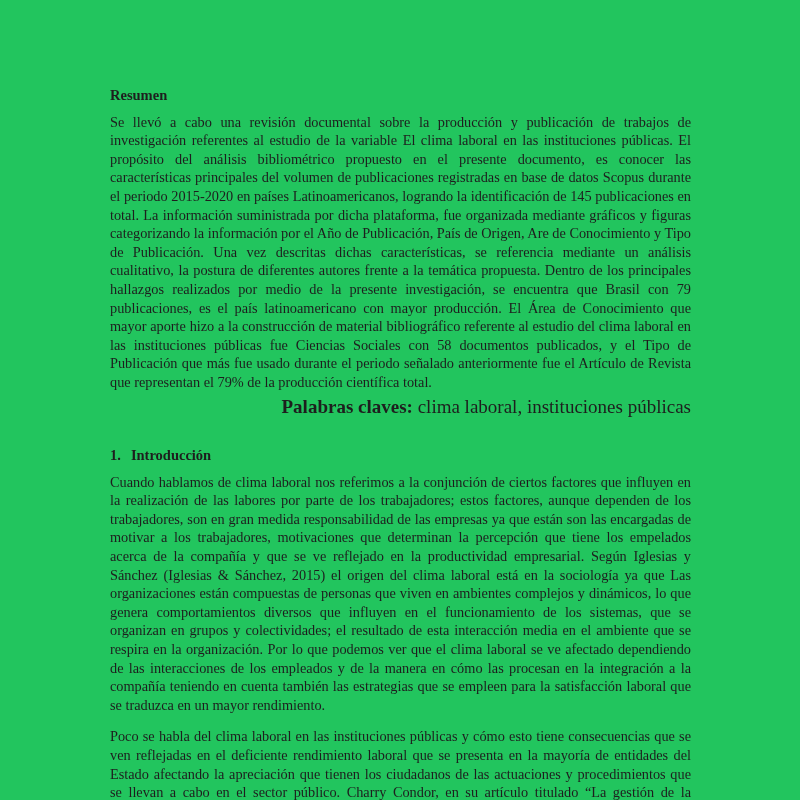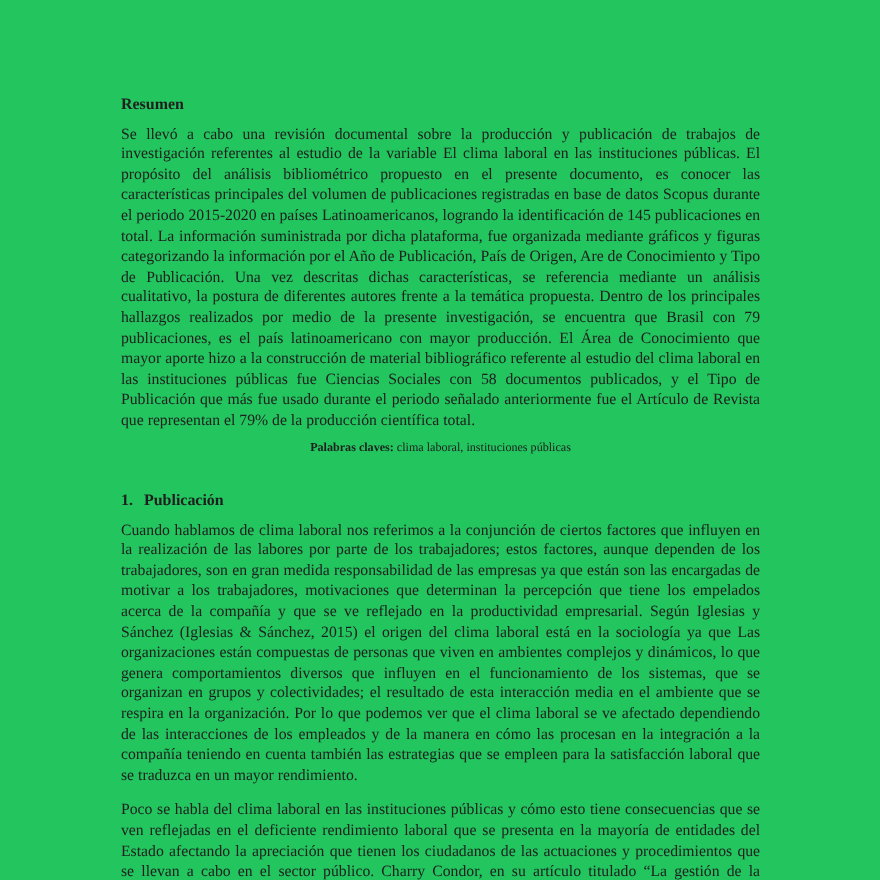--- a/index.html
+++ b/index.html
@@ -32,23 +32,23 @@
   .para {
     font-size: 14.3px;
     line-height: 18.6px;
     text-align: justify;
     margin: 0 0 13px 0;
   }
   .para.abstract {
     margin-bottom: 6px;
   }
   .keywords-line {
-    font-size: 11px;
+    font-size: 19px;
     line-height: 18.6px;
-    text-align: center;
+    text-align: right;
     margin: 0;
   }
   .keywords-line .kw-label {
     font-weight: bold;
   }
   .section-heading {
     font-size: 14.5px;
     line-height: 18.6px;
     font-weight: bold;
     margin: 30px 0 8px 0;
@@ -64,20 +64,20 @@
 
 <div class="page">
   <div class="content">
 
     <h2 class="heading">Resumen</h2>
 
     <p class="para abstract">Se llevó a cabo una revisión documental sobre la producción y publicación de trabajos de investigación referentes al estudio de la variable El clima laboral en las instituciones públicas. El propósito del análisis bibliométrico propuesto en el presente documento, es conocer las características principales del volumen de publicaciones registradas en base de datos Scopus durante el periodo 2015-2020 en países Latinoamericanos, logrando la identificación de 145 publicaciones en total. La información suministrada por dicha plataforma, fue organizada mediante gráficos y figuras categorizando la información por el Año de Publicación, País de Origen, Are de Conocimiento y Tipo de Publicación. Una vez descritas dichas características, se referencia mediante un análisis cualitativo, la postura de diferentes autores frente a la temática propuesta. Dentro de los principales hallazgos realizados por medio de la presente investigación, se encuentra que Brasil con 79 publicaciones, es el país latinoamericano con mayor producción. El Área de Conocimiento que mayor aporte hizo a la construcción de material bibliográfico referente al estudio del clima laboral en las instituciones públicas fue Ciencias Sociales con 58 documentos publicados, y el Tipo de Publicación que más fue usado durante el periodo señalado anteriormente fue el Artículo de Revista que representan el 79% de la producción científica total.</p>
 
     <p class="keywords-line"><span class="kw-label">Palabras claves:</span><span> clima laboral, instituciones públicas</span></p>
 
-    <h2 class="section-heading"><span class="sec-num">1.</span><span>Publicación</span></h2>
+    <h2 class="section-heading"><span class="sec-num">1.</span><span>Introducción</span></h2>
 
     <p class="para">Cuando hablamos de clima laboral nos referimos a la conjunción de ciertos factores que influyen en la realización de las labores por parte de los trabajadores; estos factores, aunque dependen de los trabajadores, son en gran medida responsabilidad de las empresas ya que están son las encargadas de motivar a los trabajadores, motivaciones que determinan la percepción que tiene los empelados acerca de la compañía y que se ve reflejado en la productividad empresarial. Según Iglesias y Sánchez (Iglesias &amp; Sánchez, 2015) el origen del clima laboral está en la sociología ya que Las organizaciones están compuestas de personas que viven en ambientes complejos y dinámicos, lo que genera comportamientos diversos que influyen en el funcionamiento de los sistemas, que se organizan en grupos y colectividades; el resultado de esta interacción media en el ambiente que se respira en la organización. Por lo que podemos ver que el clima laboral se ve afectado dependiendo de las interacciones de los empleados y de la manera en cómo las procesan en la integración a la compañía teniendo en cuenta también las estrategias que se empleen para la satisfacción laboral que se traduzca en un mayor rendimiento.</p>
 
     <p class="para">Poco se habla del clima laboral en las instituciones públicas y cómo esto tiene consecuencias que se ven reflejadas en el deficiente rendimiento laboral que se presenta en la mayoría de entidades del Estado afectando la apreciación que tienen los ciudadanos de las actuaciones y procedimientos que se llevan a cabo en el sector público. Charry Condor, en su artículo titulado “La gestión de la comunicación interna y el clima organizacional en el sector público” (Charry Condor, 2018) estudia</p>
 
   </div>
 </div>
 
 </body></html>

